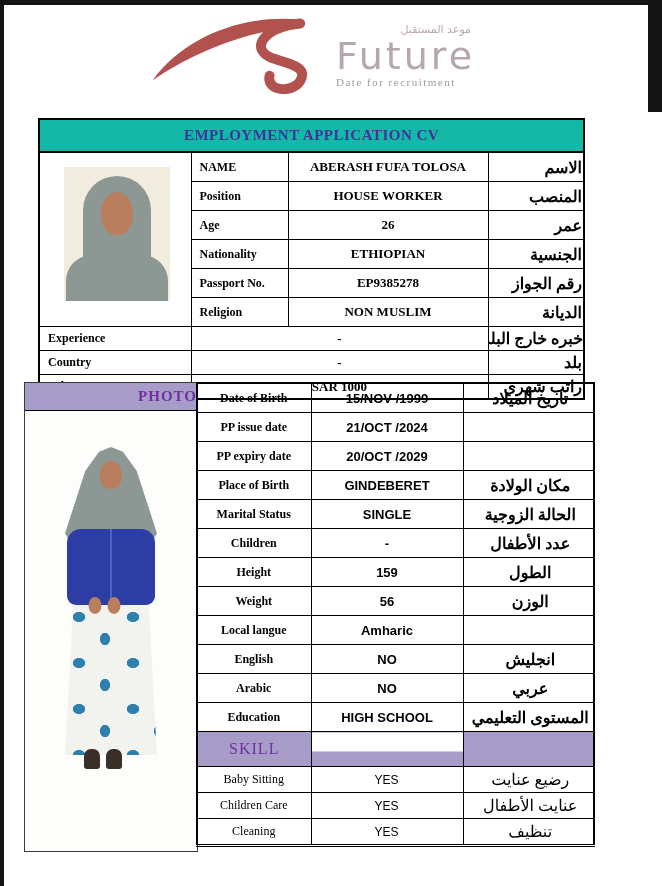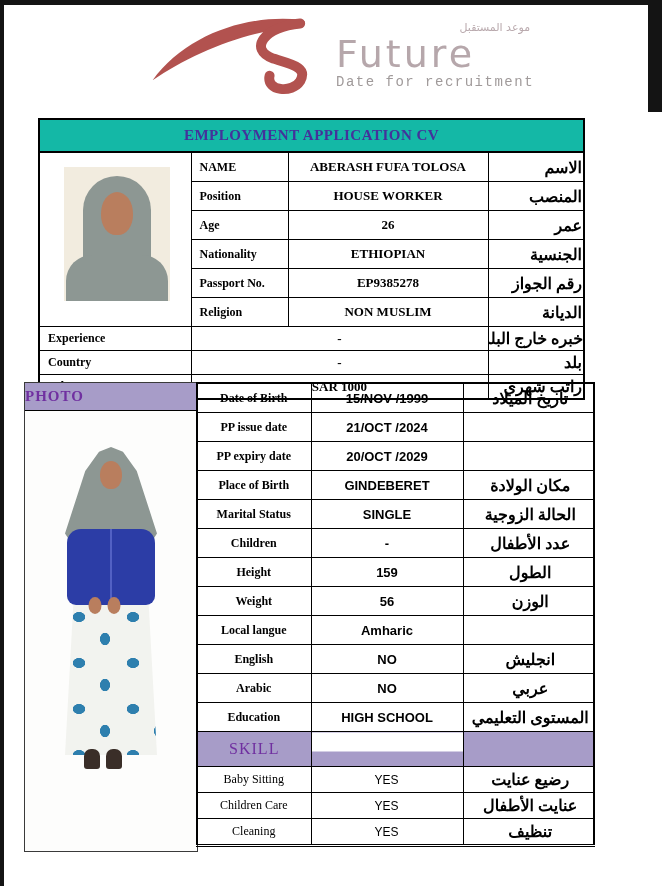--- a/index.html
+++ b/index.html
@@ -8,21 +8,21 @@
   
   .frame-top{position:absolute;left:0;top:0;width:662px;height:5px;background:#141414;}
   .frame-left{position:absolute;left:0;top:0;width:4px;height:886px;background:#141414;}
   .frame-right{position:absolute;left:648px;top:0;width:14px;height:112px;background:#141414;}
 
   
   .logo{position:absolute;left:148px;top:10px;display:flex;align-items:center;}
   .logo-text{margin-left:6px;display:flex;flex-direction:column;}
   .logo-ar{font-family:"DejaVu Sans",sans-serif;font-size:11px;color:#b9a9ad;text-align:right;direction:rtl;padding-right:4px;}
   .logo-brand{font-family:"DejaVu Sans",sans-serif;font-size:38px;line-height:40px;color:#b6a7ab;letter-spacing:3px;}
-  .logo-tagline{font-family:Liberation Mono, monospace;font-size:14px;color:#a09a9a;letter-spacing:1.5px;margin-top:0px;}
+  .logo-tagline{font-family:Liberation Serif, serif;font-size:11px;color:#a09a9a;letter-spacing:1.5px;margin-top:0px;}
 
   
   table{position:absolute;border-collapse:collapse;table-layout:fixed;}
   td{border:1px solid #000;overflow:hidden;white-space:nowrap;}
   .top-table{left:38px;top:118px;width:545px;border:2px solid #000;}
   .low-table{left:196px;top:382px;width:397px;border:2px solid #000;border-bottom:3px double #000;}
 
   .band{background:#14b8a6;color:#44329b;font-weight:bold;font-size:15px;text-align:center;
         height:29px;letter-spacing:.5px;border-bottom:2px solid #000;}
 
@@ -39,27 +39,27 @@
 
   .low-table .lbl{text-align:center;padding-left:0;}
   .low-table .val{font-family:"Liberation Sans",sans-serif;font-size:13px;}
   .low-table .ar{text-align:center;}
 
   .skill-title{background:#a79cc8;color:#7030a0;font-weight:normal;font-size:16px;
                text-align:center;letter-spacing:1px;}
   .skill-mid{background:linear-gradient(to bottom,#ffffff 0 55%,#a79cc8 55% 100%);}
   .skill-right{background:#a79cc8;}
   .skill-row .lbl,.skill-row .val{font-weight:normal;font-size:12px;text-align:center;padding-left:0;}
-  .skill-row .ar{font-weight:bold;}
+  .skill-row .ar{font-weight:normal;}
 
   
   .photo-box{position:absolute;left:24px;top:382px;width:172px;height:468px;
              border:1px solid #3a3a3a;background:#fff;}
   .photo-box-title{height:27px;line-height:27px;background:#a79cc8;color:#7030a0;
-                   font-weight:bold;font-size:15px;text-align:left;letter-spacing:1px;
+                   font-weight:bold;font-size:15px;text-align:right;letter-spacing:1px;
                    border-bottom:1px solid #000;}
   .photo-area{position:absolute;left:0;top:28px;right:0;bottom:0;background:#fdfdfc;}
   .fb{position:absolute;left:50%;transform:translateX(-50%);}
   .fb-hijab{top:36px;width:92px;height:120px;background:#8d9793;
             clip-path:polygon(50% 0%,63% 4%,78% 20%,100% 72%,88% 86%,66% 78%,50% 86%,34% 78%,12% 86%,0% 72%,22% 20%,37% 4%);}
   .fb-face{top:50px;width:22px;height:28px;background:#b97e5e;border-radius:50% 50% 45% 45%;}
   .fb-jacket{top:118px;width:88px;height:76px;background:#2c3da6;border-radius:14px 14px 9px 9px;
              background-image:linear-gradient(to right,transparent 0 49%, #5261c4 49% 51%, transparent 51%);}
   .fb-hand{top:186px;width:13px;height:17px;background:#b97e5e;border-radius:50%;}
   .hand-l{margin-left:-16px;} .hand-r{margin-left:3px;}

